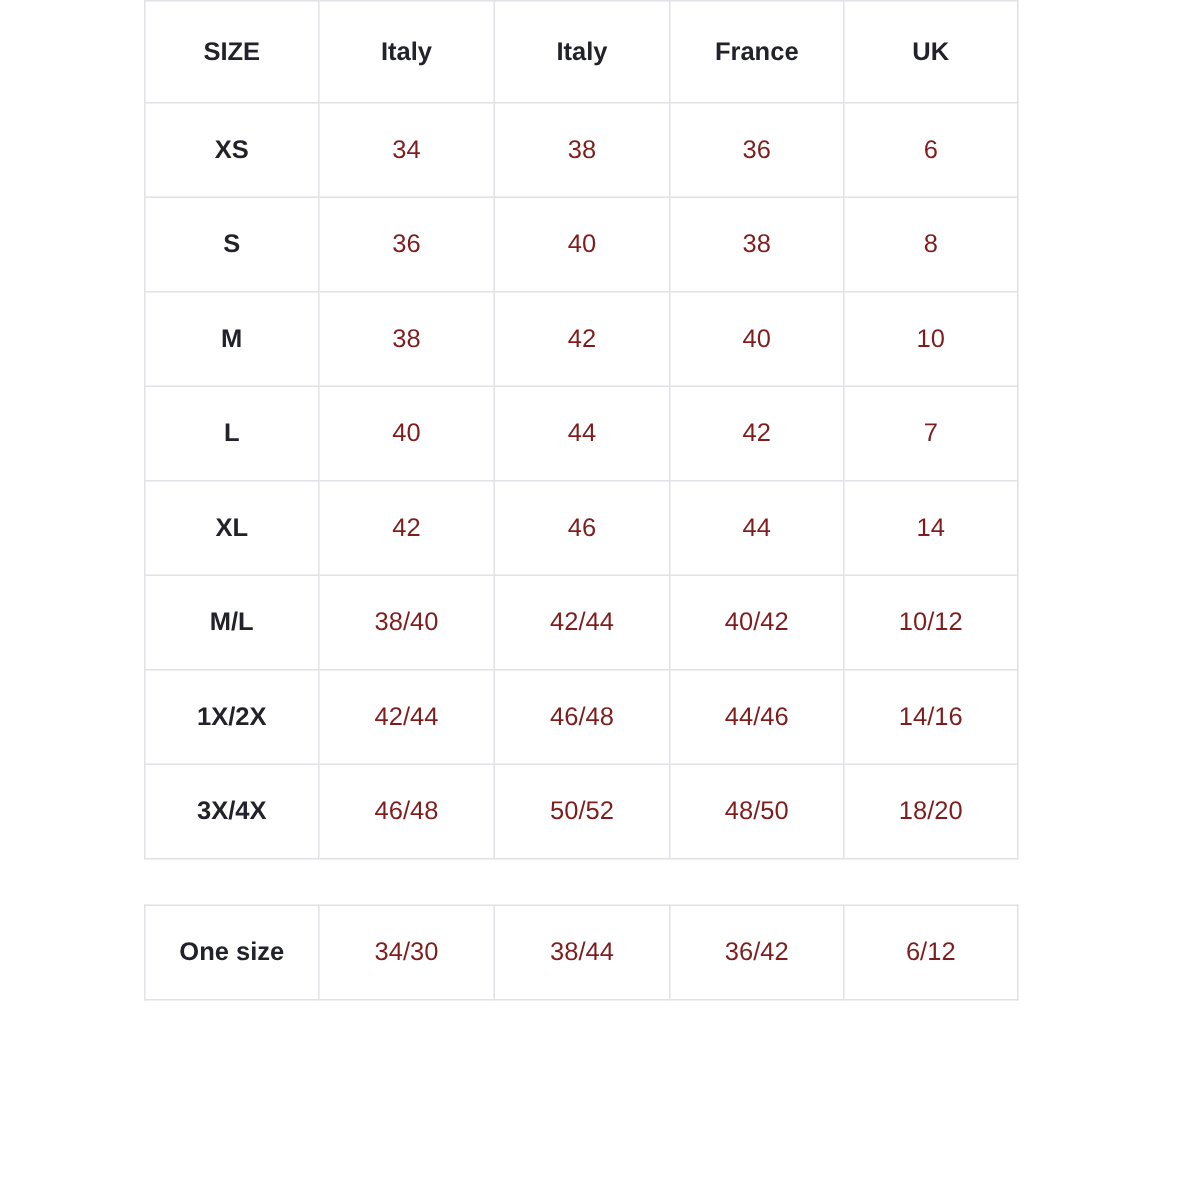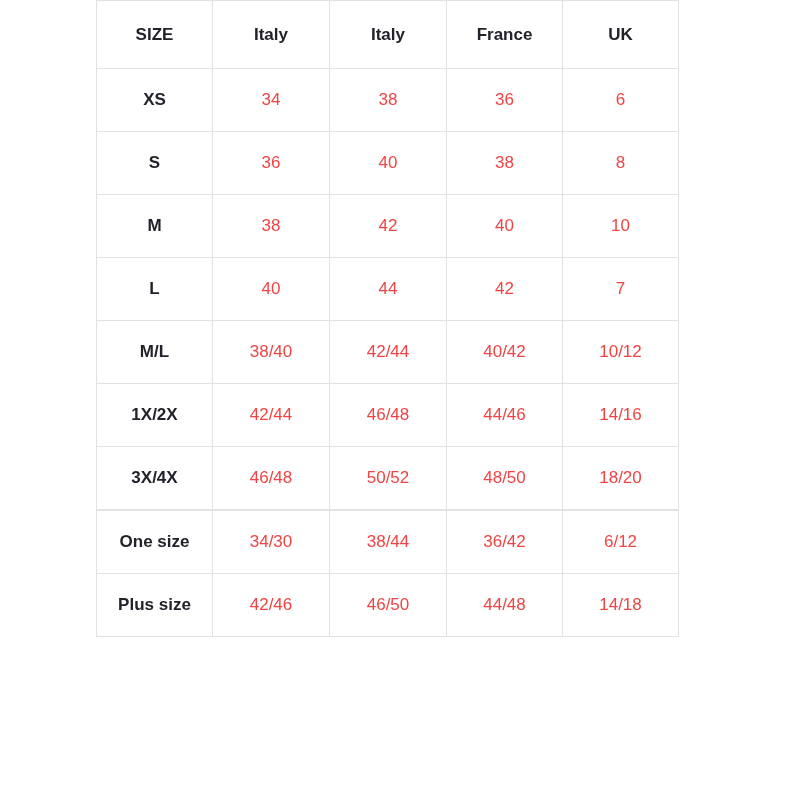--- a/index.html
+++ b/index.html
@@ -27,39 +27,39 @@
     width: 534px;
     border: 1px solid #e2e2e6;
   }
   table.size-table td,
   table.size-table th {
     border: 1px solid #e2e2e6;
     text-align: center;
     vertical-align: middle;
     font-size: 17px;
     font-weight: 400;
-    color: #ef4444;
+    color: #7f1d1d;
     padding: 0;
   }
   table.size-table .label-cell {
     font-weight: bold;
     color: #22222a;
   }
   
   col.c0 { width: 116px; }
   col.c1 { width: 117px; }
   col.c2 { width: 117px; }
   col.c3 { width: 116px; }
   col.c4 { width: 116px; }
 
   #main-table tr { height: 63px; }
   #main-table tr.header-row { height: 68px; }
   #main-table tr.header-row th { font-weight: bold; font-size: 17px; color: #22222a; }
 
-  #extra-table { }
+  #extra-table { margin-top: 30px; }
   #extra-table tr { height: 63px; }
 </style>
 </head>
 <body>
 
 <div class="page">
 
   <table class="size-table" id="main-table">
     <colgroup>
       <col class="c0">
@@ -100,20 +100,27 @@
         <td>10</td>
       </tr>
       <tr>
         <td class="label-cell">L</td>
         <td>40</td>
         <td>44</td>
         <td>42</td>
         <td>7</td>
       </tr>
       <tr>
+        <td class="label-cell">XL</td>
+        <td>42</td>
+        <td>46</td>
+        <td>44</td>
+        <td>14</td>
+      </tr>
+      <tr>
         <td class="label-cell">M/L</td>
         <td>38/40</td>
         <td>42/44</td>
         <td>40/42</td>
         <td>10/12</td>
       </tr>
       <tr>
         <td class="label-cell">1X/2X</td>
         <td>42/44</td>
         <td>46/48</td>
@@ -139,23 +146,16 @@
         <col class="c4">
     </colgroup>
     <tbody>
       <tr>
         <td class="label-cell">One size</td>
         <td>34/30</td>
         <td>38/44</td>
         <td>36/42</td>
         <td>6/12</td>
       </tr>
-      <tr>
-        <td class="label-cell">Plus size</td>
-        <td>42/46</td>
-        <td>46/50</td>
-        <td>44/48</td>
-        <td>14/18</td>
-      </tr>
     </tbody>
   </table>
 
 </div>
 
 </body></html>

